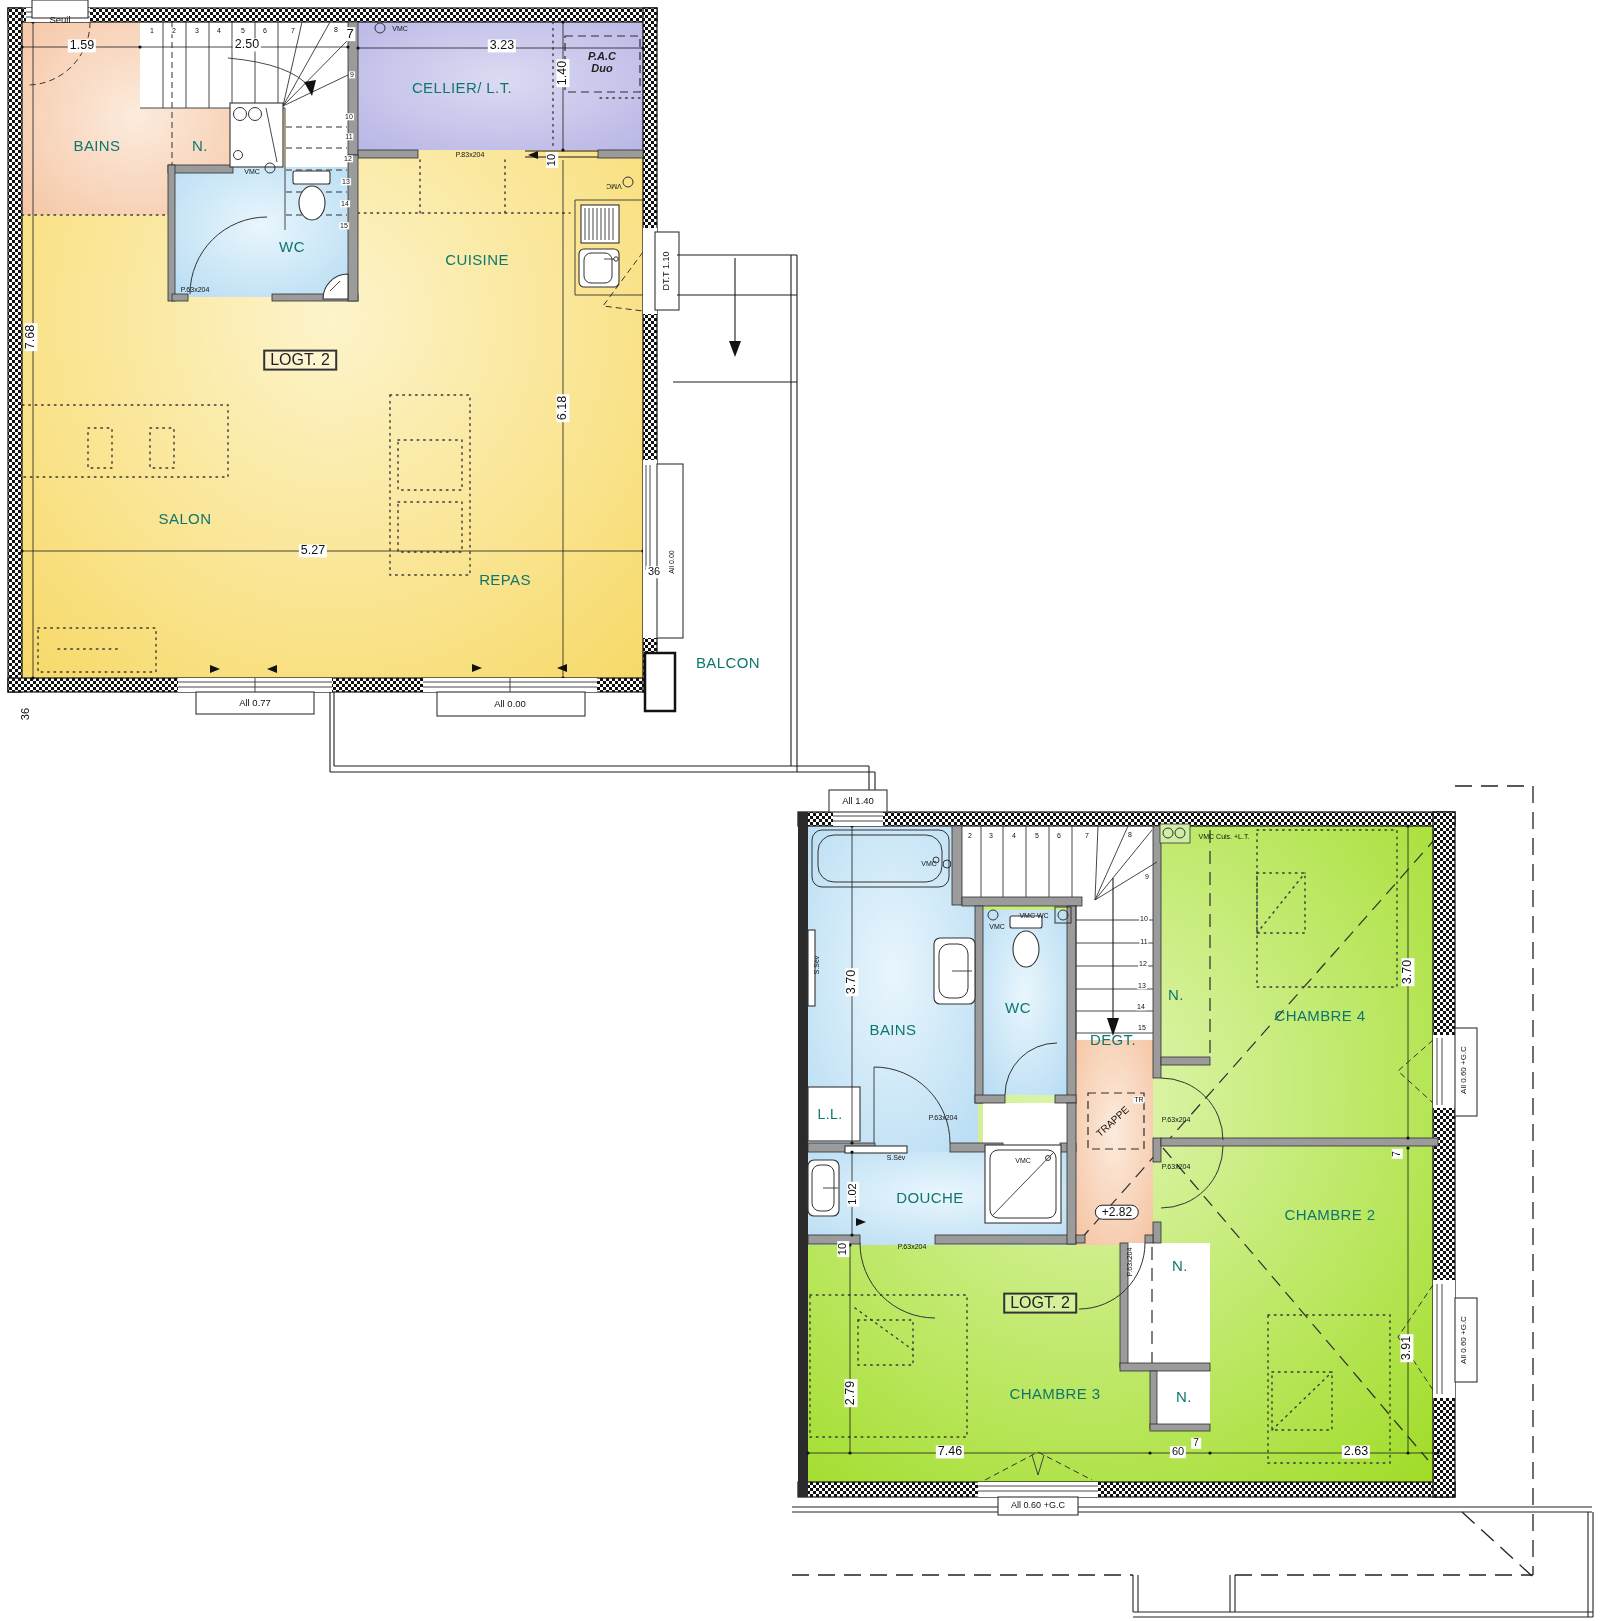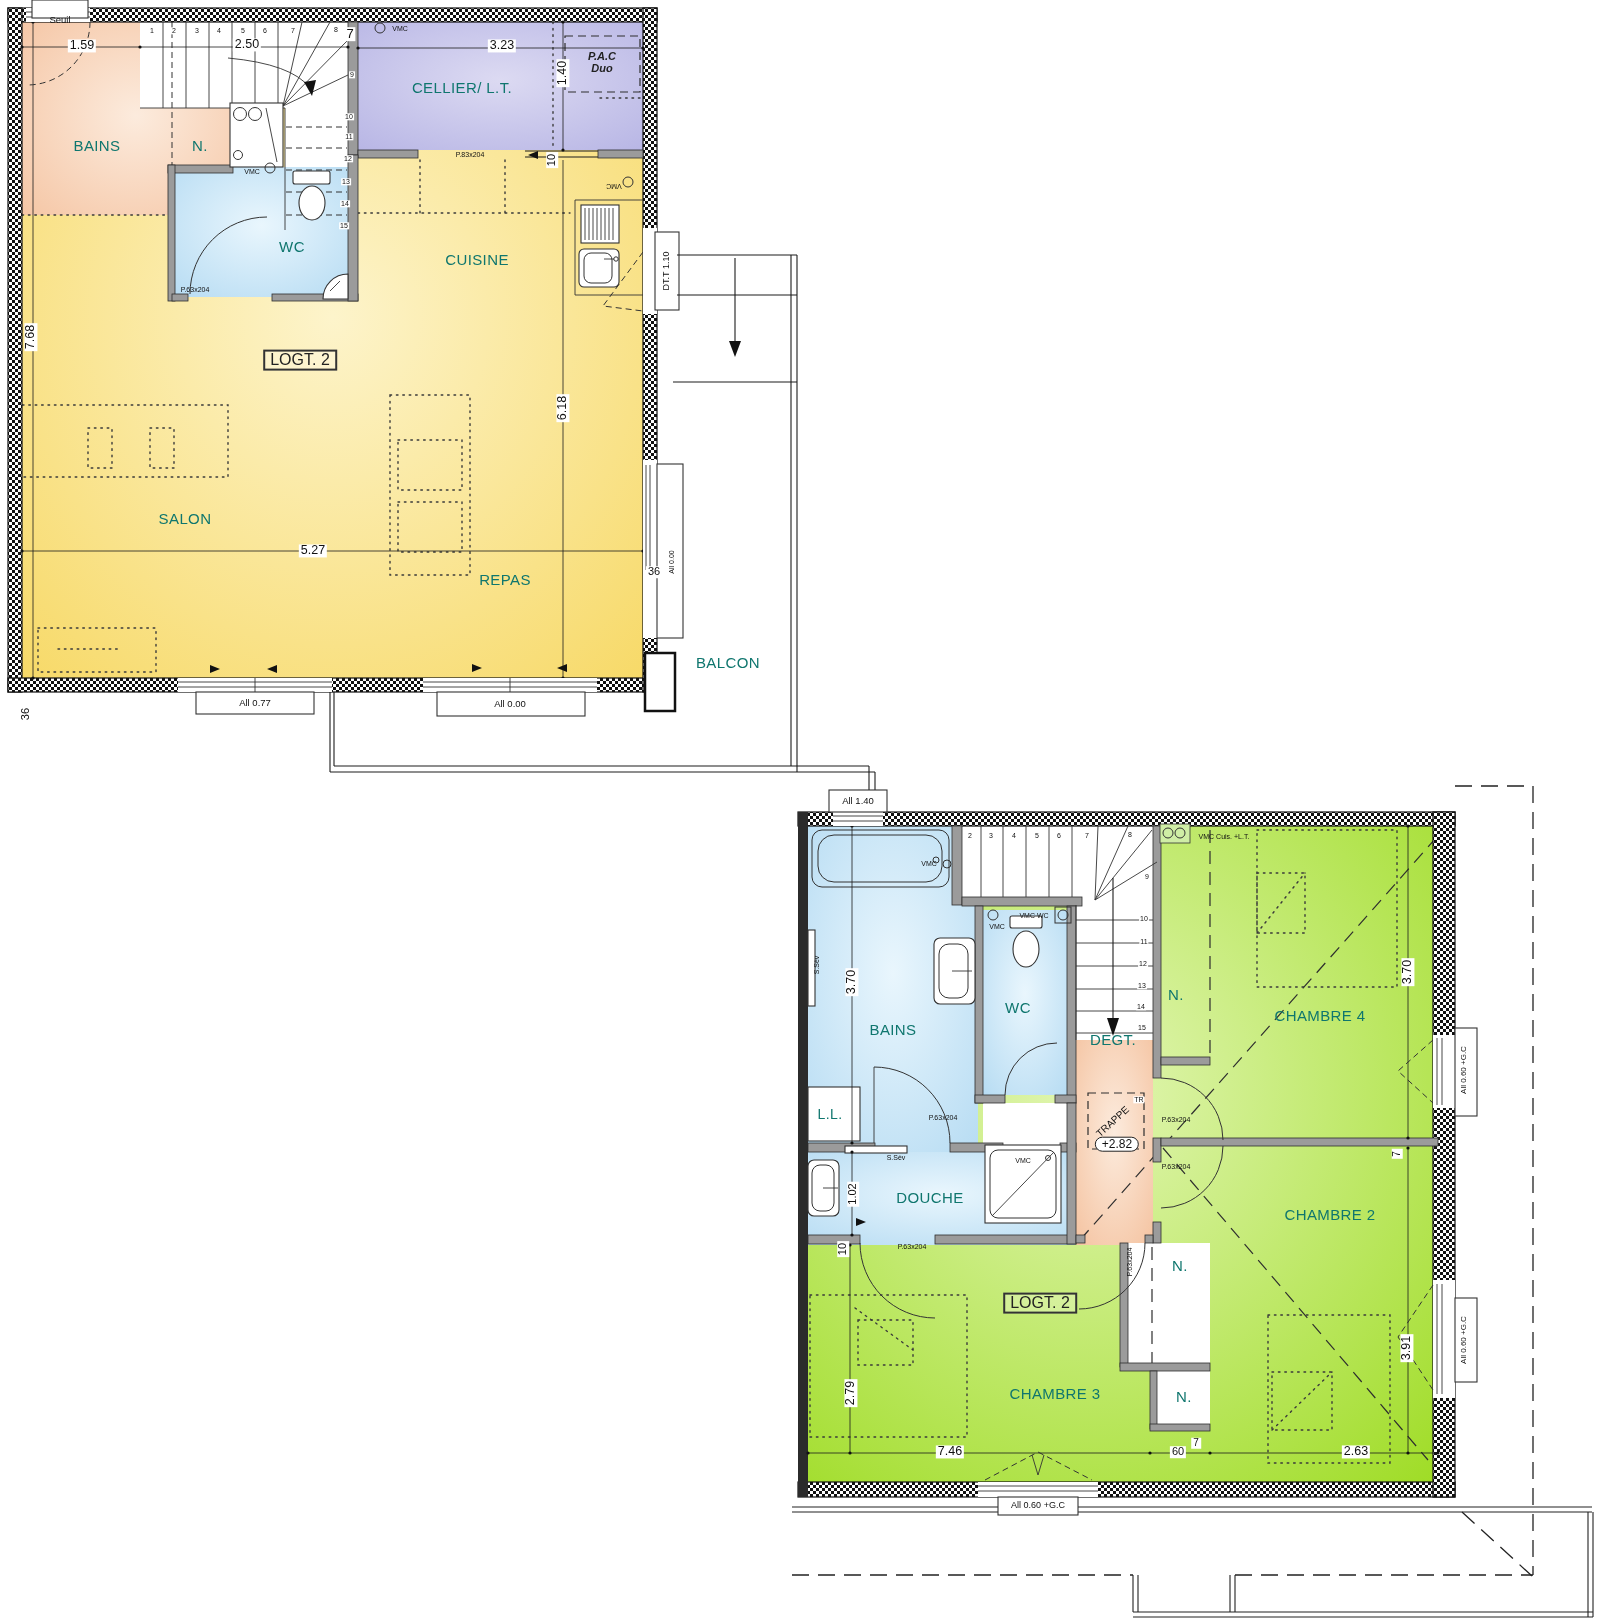--- a/index.html
+++ b/index.html
@@ -499,21 +499,21 @@
       <div class="lbl win" style="left: 1113px; top: 1122px; font-size: 10px; transform: translate(-50%, -50%) rotate(-42deg);">TRAPPE</div>
       <div class="lbl stair" style="left: 1139px; top: 1100px; transform: translate(-50%, -50%);">TR</div>
       <div class="lbl tiny" style="left: 943px; top: 1118px; transform: translate(-50%, -50%);">P.63x204</div>
       <div class="lbl tiny" style="left: 1176px; top: 1120px; transform: translate(-50%, -50%);">P.63x204</div>
       <div class="lbl tiny" style="left: 1176px; top: 1167px; transform: translate(-50%, -50%);">P.63x204</div>
       <div class="lbl tiny" style="left: 817px; top: 965px; transform: translate(-50%, -50%) rotate(-90deg);">S.Sèv</div>
       <div class="lbl tiny" style="left: 896px; top: 1158px; transform: translate(-50%, -50%);">S.Sèv</div>
       <div class="lbl dim" style="left: 853px; top: 1194px; font-size: 11px; transform: translate(-50%, -50%) rotate(-90deg);">1.02</div>
       <div class="lbl room" style="left: 930px; top: 1198px; transform: translate(-50%, -50%);">DOUCHE</div>
       <div class="lbl tiny" style="left: 1023px; top: 1161px; transform: translate(-50%, -50%);">VMC</div>
-      <div class="lbl lvl" style="left: 1117px; top: 1144px; transform: translate(-50%, -50%); text-align: right;">+2.82</div>
+      <div class="lbl lvl" style="left: 1117px; top: 1212px; transform: translate(-50%, -50%); text-align: right;">+2.82</div>
       <div class="lbl dim" style="left: 843px; top: 1249px; font-size: 11px; transform: translate(-50%, -50%) rotate(-90deg);">10</div>
       <div class="lbl tiny" style="left: 912px; top: 1247px; transform: translate(-50%, -50%);">P.63x204</div>
       <div class="lbl tiny" style="left: 1130px; top: 1262px; transform: translate(-50%, -50%) rotate(-90deg);">P.63x204</div>
       <div class="lbl room" style="left: 1180px; top: 1266px; transform: translate(-50%, -50%);">N.</div>
       <div class="lbl room" style="left: 1330px; top: 1215px; transform: translate(-50%, -50%);">CHAMBRE 2</div>
       <div class="lbl dim" style="left: 1397px; top: 1154px; font-size: 10px; transform: translate(-50%, -50%) rotate(-90deg);">7</div>
       <div class="lbl box" style="left: 1040px; top: 1303px; transform: translate(-50%, -50%);">LOGT. 2</div>
       <div class="lbl room" style="left: 1184px; top: 1397px; transform: translate(-50%, -50%);">N.</div>
       <div class="lbl room" style="left: 1055px; top: 1394px; transform: translate(-50%, -50%);">CHAMBRE 3</div>
       <div class="lbl dim" style="left: 851px; top: 1393px; transform: translate(-50%, -50%) rotate(-90deg);">2.79</div>

